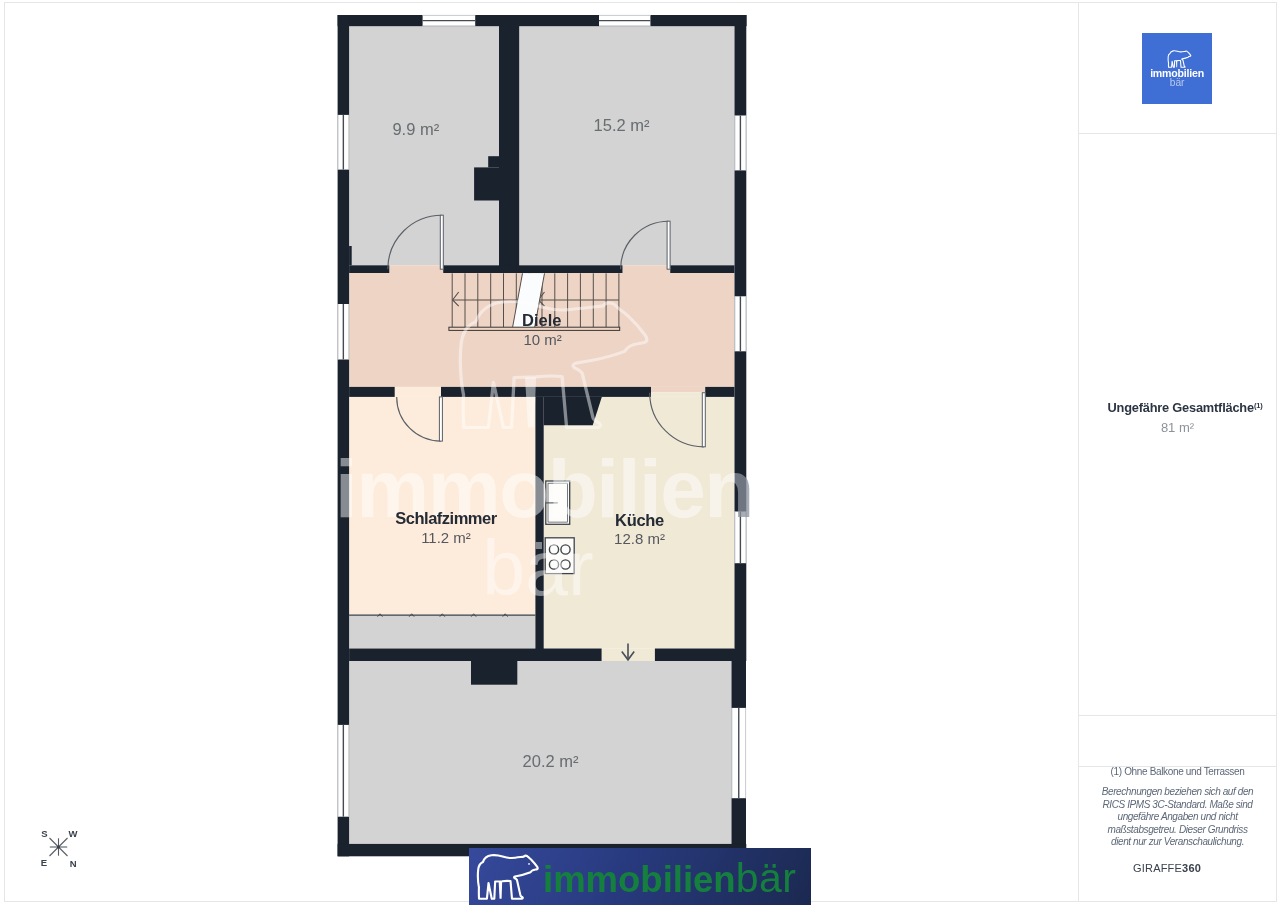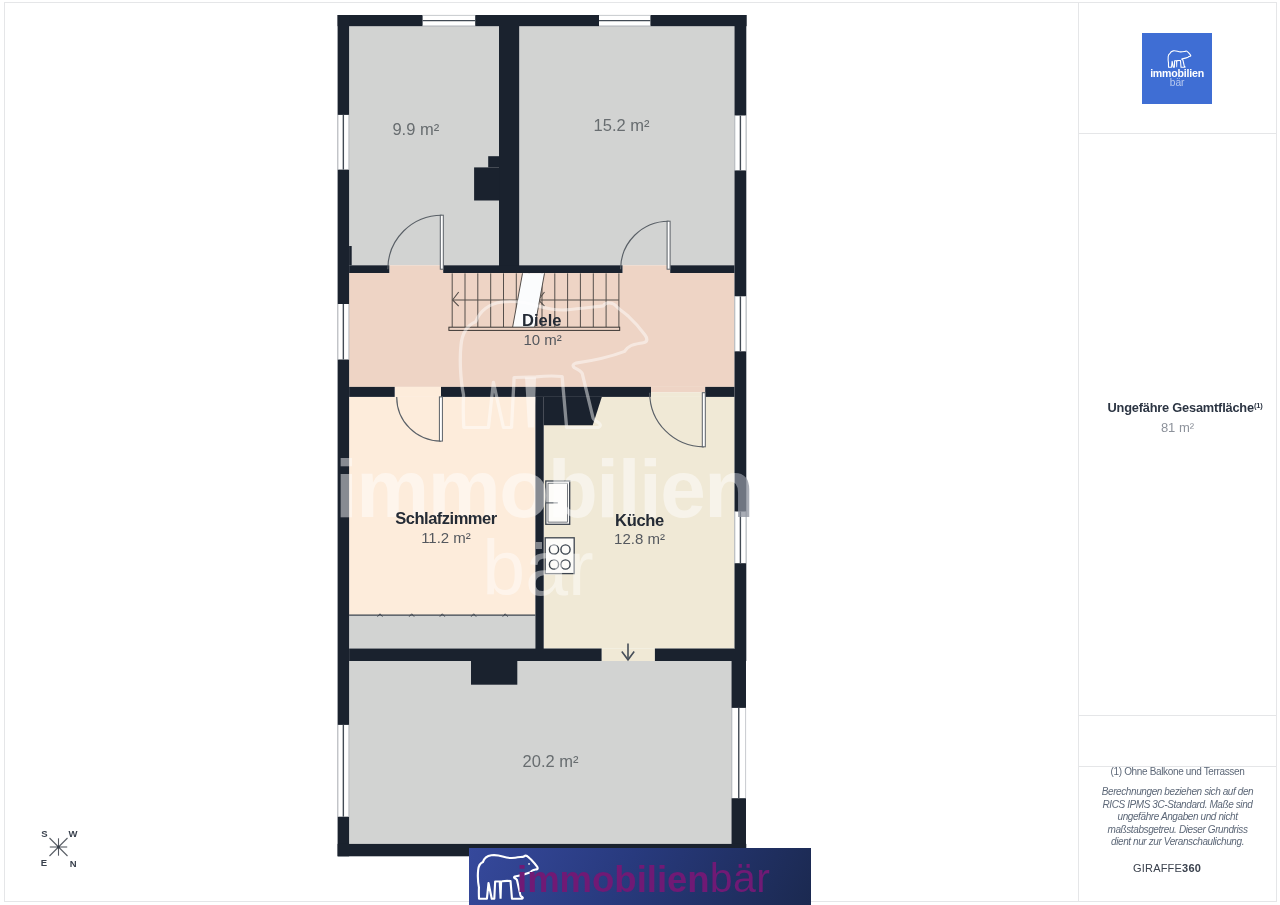--- a/index.html
+++ b/index.html
@@ -309,13 +309,13 @@
 <div class="abs" style="left:1080px;top:861.5px;width:174px;text-align:center;font-size:11px;color:#3a414d;letter-spacing:0.2px;">GIRAFFE<b>360</b></div>
 
 <div class="abs" style="left:469px;top:847.5px;width:341.8px;height:57.5px;background:linear-gradient(118deg,#36499c 0%,#283a7e 45%,#1b2950 100%);"></div>
 
 <svg class="abs" style="left:473.7px;top:851px;" width="72.1" height="50" viewBox="0 0 146 104">
   <use href="#bearbody" fill="none" stroke="#ffffff" stroke-width="4.4" stroke-linejoin="round"></use>
   <use href="#bearleg" fill="#ffffff"></use>
   <circle cx="112.5" cy="26.8" r="1.8" fill="#ffffff"></circle>
 </svg>
 
-<div class="abs" style="left:517px;top:861px;font-size:36.5px;line-height:35.5px;color:#701a75;"><b>immobilien</b><span style="font-size:41px;letter-spacing:0.5px;">bär</span></div>
+<div class="abs" style="left:543px;top:861px;font-size:36.5px;line-height:35.5px;color:#15803d;"><b>immobilien</b><span style="font-size:41px;letter-spacing:0.5px;">bär</span></div>
 
 </body></html>

